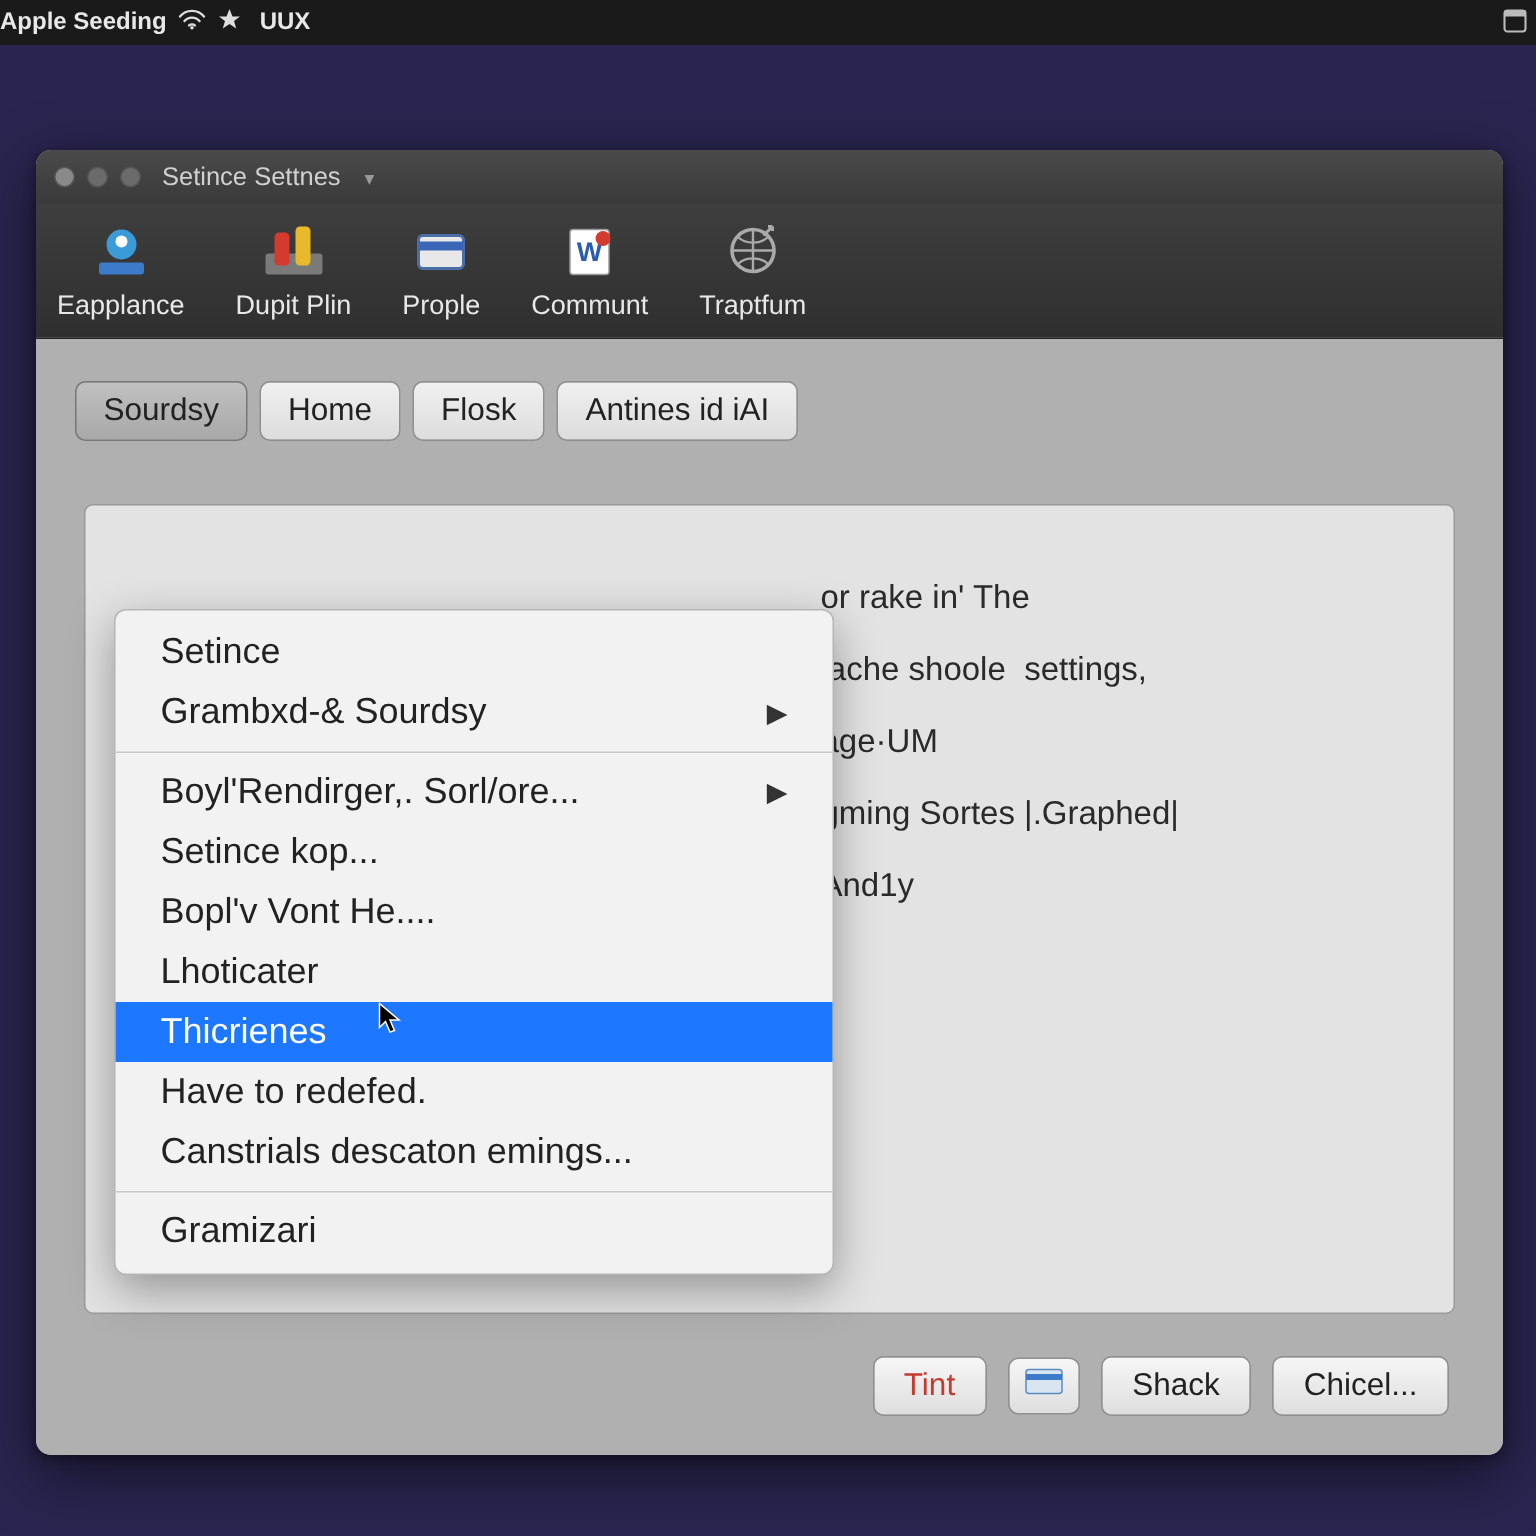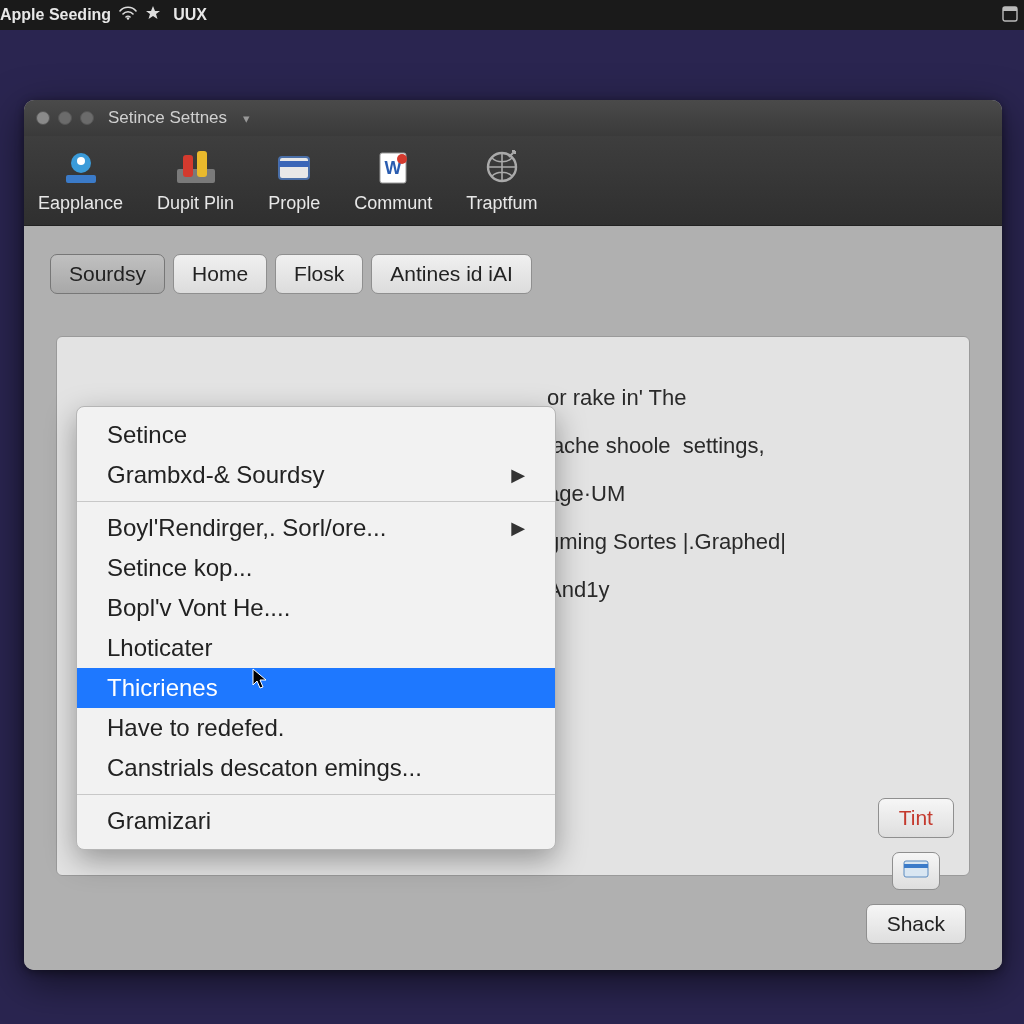--- a/index.html
+++ b/index.html
@@ -141,21 +141,20 @@
   pointer-events: none;
 }
 
 .footer-buttons {
   position: absolute;
   right: 36px;
   bottom: 26px;
   display: flex;
   gap: 14px;
   align-items: center;
-  flex-direction: column;
 }
 .fbtn {
   background: linear-gradient(#f6f6f6, #dedede);
   border: 1px solid #8f8f8f;
   border-radius: 7px;
   padding: 7px 20px;
   font-size: 21px;
   color: #222;
   cursor: pointer;
 }
@@ -276,20 +275,21 @@
 
     <div class="footer-buttons">
       <button class="fbtn tint">Tint</button>
       <button class="fbtn icon-only">
         <svg width="26" height="18" viewBox="0 0 26 18">
             <rect x="1" y="1" width="24" height="16" rx="2" fill="#d9e6f2" stroke="#5a8bc0"></rect>
             <rect x="1" y="4" width="24" height="4" fill="#3b7bc9"></rect>
           </svg>
       </button>
       <button class="fbtn">Shack</button>
+      <button class="fbtn">Chicel...</button>
     </div>
 
   </div>
 
   <div class="dropdown">
     <div class="dd-item">
       <span>Setince</span>
     </div>
     <div class="dd-item">
       <span>Grambxd-&amp; Sourdsy</span>

